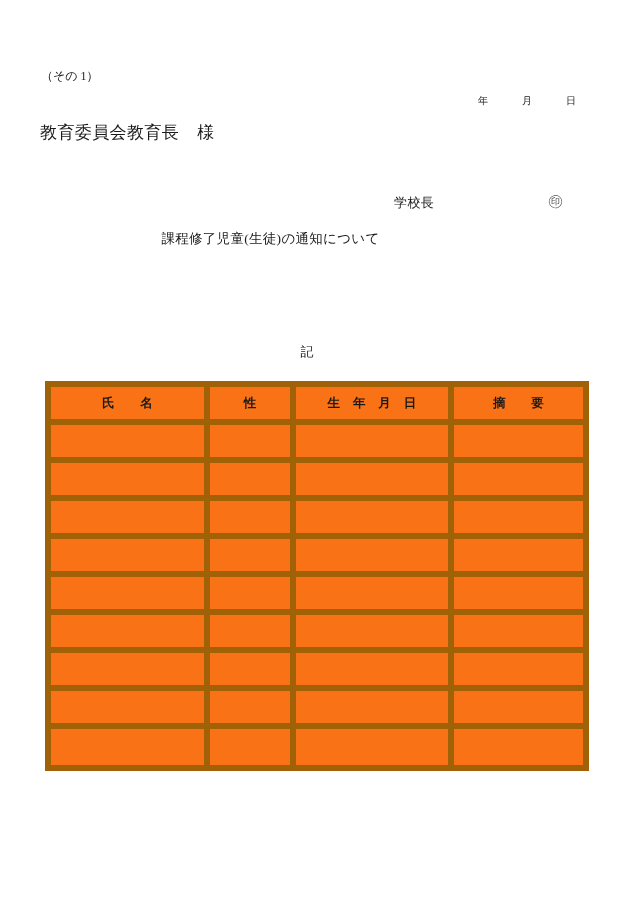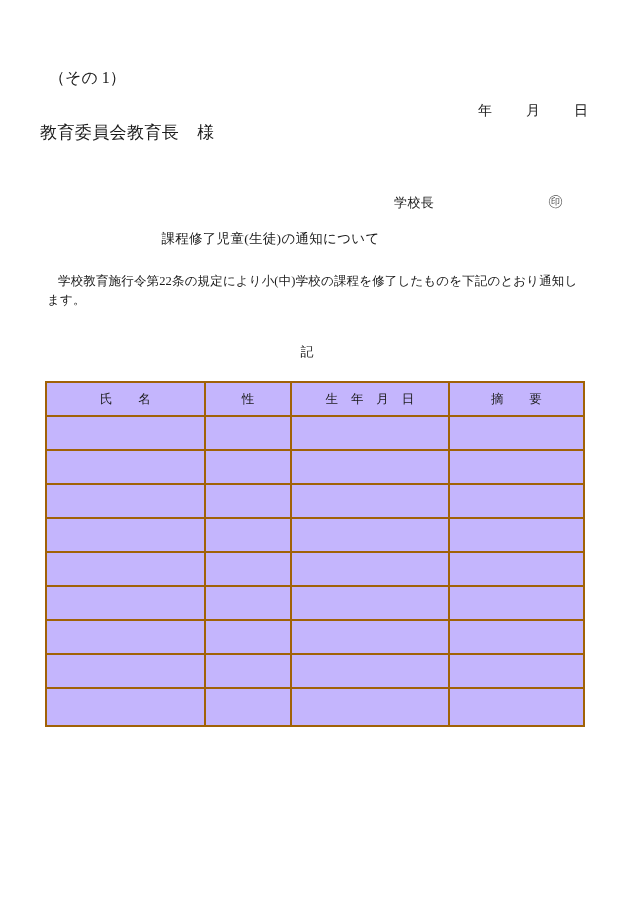--- a/index.html
+++ b/index.html
@@ -38,32 +38,31 @@
   }
   .form-law {
     font-weight: normal;
     margin-left: 16px;
     letter-spacing: 0.2px;
   }
   .form-part {
     position: absolute;
     left: 41px;
     top: 70px;
-    font-size: 16px;
-    line-height: 1;
-    white-space: nowrap;
-    margin-left: 8px;
+    font-size: 12px;
+    line-height: 1;
+    white-space: nowrap;
   }
 
   
   .date-line {
     position: absolute;
     left: 478px;
-    top: 104px;
-    font-size: 14px;
+    top: 96px;
+    font-size: 10px;
     line-height: 1;
     white-space: nowrap;
   }
   .date-line span { display: inline-block; }
   .date-y { margin-right: 34px; }
   .date-m { margin-right: 34px; }
   .date-d { margin-right: 0; }
 
   
   .addressee {
@@ -139,25 +138,25 @@
   .record-table {
     position: absolute;
     left: 45px;
     top: 381px;
     width: 538px;
     border-collapse: collapse;
     table-layout: fixed;
   }
   .record-table th,
   .record-table td {
-    border: 2px solid #a16207;
+    border: 6px solid #a16207;
     padding: 0;
     margin: 0;
-    font-weight: normal;
-    background: #c4b5fd;
+    font-weight: bold;
+    background: #f97316;
   }
   .record-table thead th {
     height: 32px;
     font-size: 12.5px;
     text-align: center;
     vertical-align: middle;
     letter-spacing: 0.2px;
   }
   .record-table tbody td {
     height: 32px;
@@ -184,21 +183,20 @@
 
   <div class="addressee">
     <span>教育委員会教育長</span><span class="honorific">様</span>
   </div>
 
   <div class="signature">学校長</div>
   <div class="seal">㊞</div>
 
   <div class="doc-title">課程修了児童(生徒)の通知について</div>
 
-  <div class="body-text">学校教育施行令第22条の規定により小(中)学校の課程を修了したものを下記のとおり通知します。</div>
 
   <div class="ki-marker">記</div>
 
   <table class="record-table">
     <colgroup>
       <col class="col-name">
       <col class="col-sex">
       <col class="col-birth">
       <col class="col-note">
     </colgroup>

